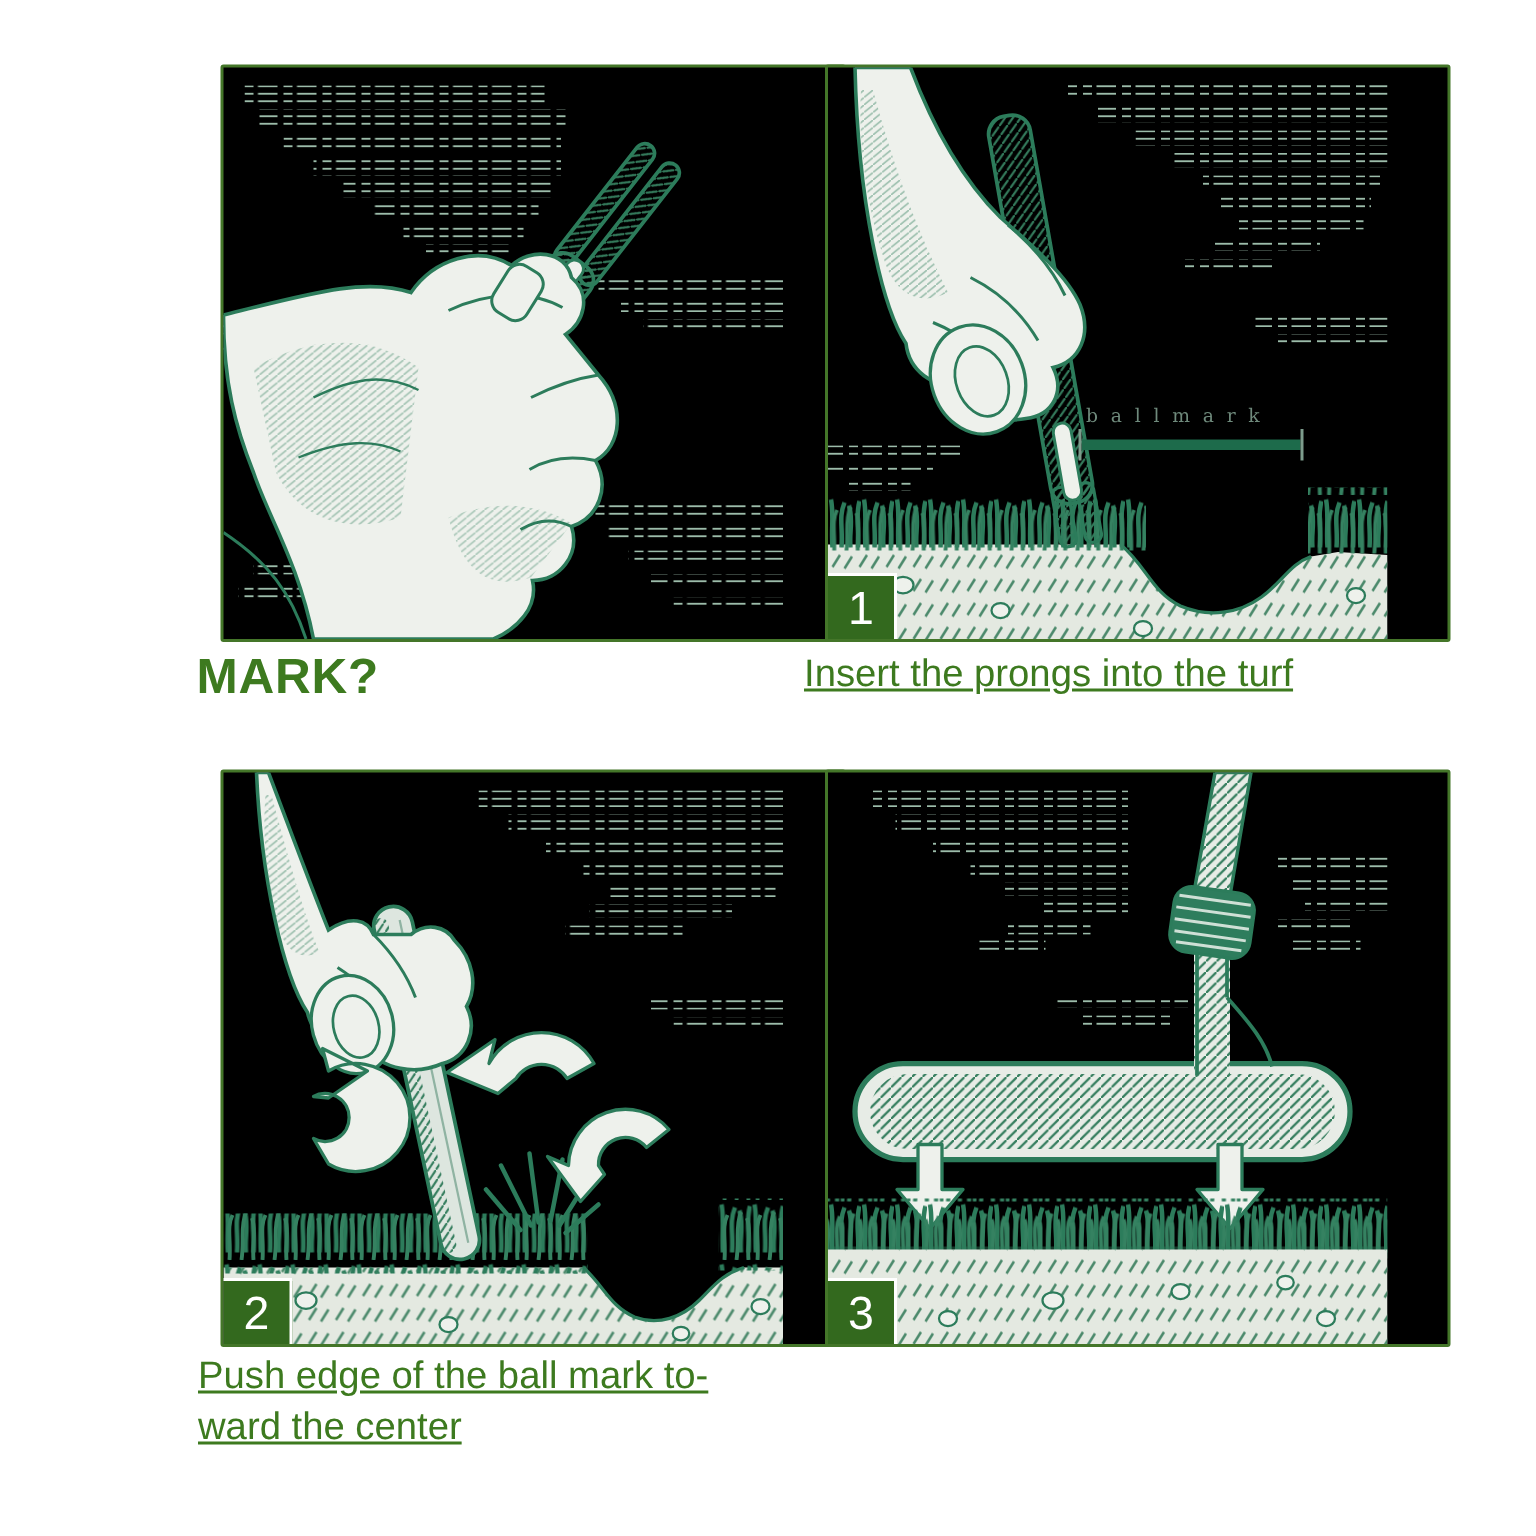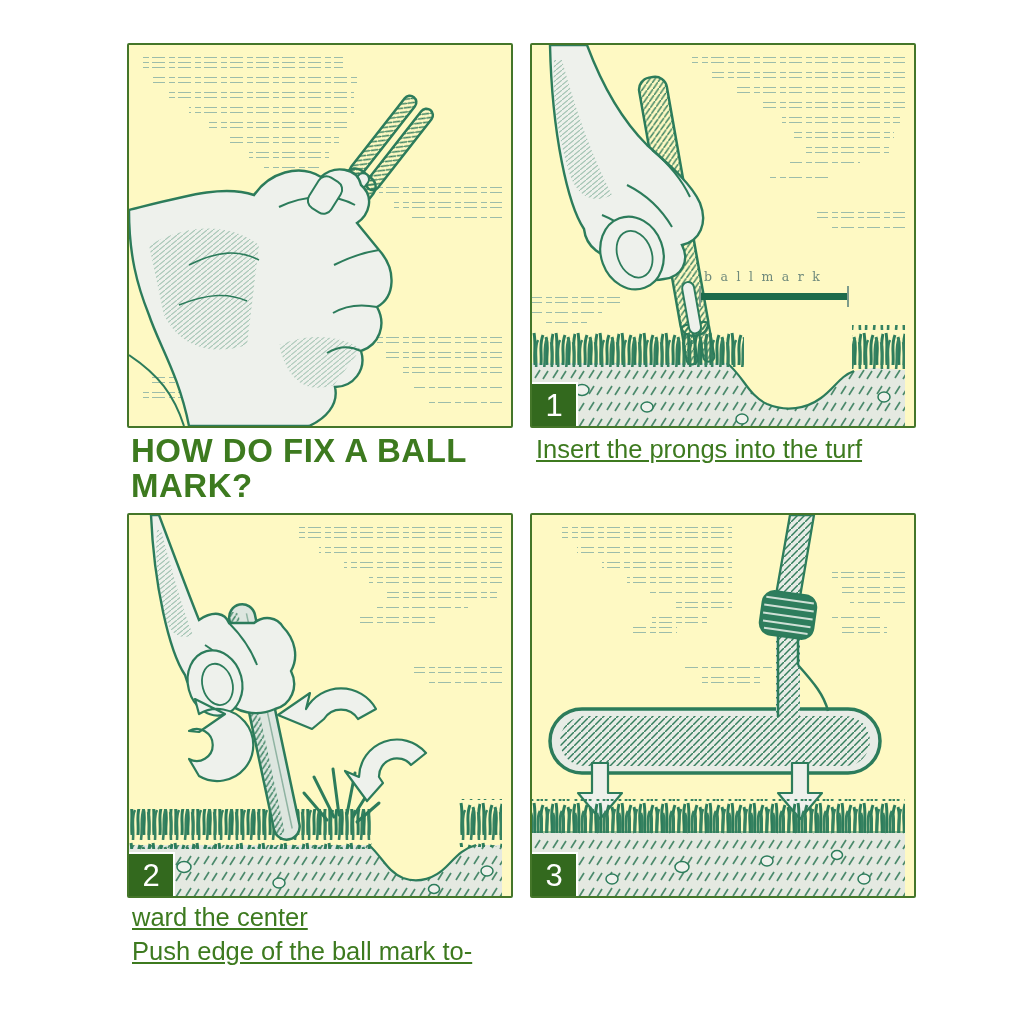--- a/index.html
+++ b/index.html
@@ -3,23 +3,23 @@
 <meta charset="utf-8">
 <style>
   html,body{margin:0;padding:0;}
   body{
     width:1024px;height:1024px;position:relative;
     background:#ffffff;
     font-family:"Liberation Sans", sans-serif;
     overflow:hidden;
   }
   .panel{
-    position:absolute;width:386px;height:385px;
-    border:2px solid #447629;background:#fef9c3;
-    box-sizing:border-box;border-radius:2px;
+    position:absolute;width:417px;height:385px;
+    border:2px solid #447629;background:#000000;
+    box-sizing:border-box;border-radius:2px;margin-left:20px;
   }
   .panel svg{position:absolute;left:0;top:0;display:block;}
   #panel-1{left:127px;top:43px;}
   #panel-2{left:530px;top:43px;}
   #panel-3{left:127px;top:513px;}
   #panel-4{left:530px;top:513px;}
   .step-badge{
     position:absolute;left:0;bottom:0;width:46px;height:44px;
     background:#33691e;color:#ffffff;
     border-top:2px solid #ffffff;border-right:2px solid #ffffff;
@@ -374,27 +374,26 @@
       <ellipse cx="235" cy="346" rx="6" ry="5" fill="#eef1ec" stroke="#2c7c5b" stroke-width="1.5"></ellipse>
       <ellipse cx="305" cy="340" rx="5.5" ry="4.5" fill="#eef1ec" stroke="#2c7c5b" stroke-width="1.5"></ellipse>
       <ellipse cx="332" cy="364" rx="6" ry="5" fill="#eef1ec" stroke="#2c7c5b" stroke-width="1.5"></ellipse>
       <ellipse cx="80" cy="364" rx="6" ry="5" fill="#eef1ec" stroke="#2c7c5b" stroke-width="1.5"></ellipse>
     </g>
   </svg>
   <div class="step-badge">3</div>
 </div>
 
 <div class="page-title">
-  <div>HOW DO FIX A BALL</div>
   <div>MARK?</div>
 </div>
 
 <div class="caption" id="caption-1">
   <div>Insert the prongs into the turf</div>
 </div>
 
 <div class="caption" id="caption-2">
+  <div>Push edge of the ball mark to-</div>
   <div>ward the center</div>
-  <div>Push edge of the ball mark to-</div>
 </div>
 
 <div class="caption" id="caption-3">
 </div>
 
 </body></html>

